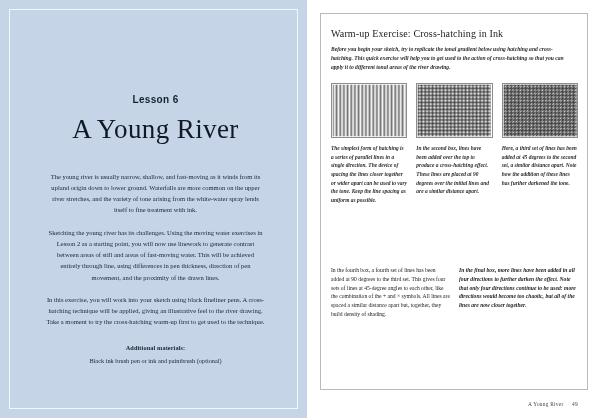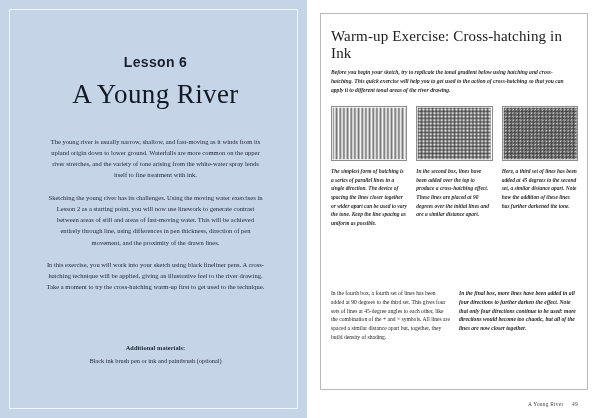--- a/index.html
+++ b/index.html
@@ -32,25 +32,26 @@
     pointer-events: none;
   }
   #left-content {
     position: absolute;
     left: 28px; right: 24px; top: 54px;
     text-align: center;
     color: #16202e;
   }
   .lesson-label {
     font-family: "Liberation Sans", sans-serif;
-    font-size: 14px;
+    font-size: 10px;
     font-weight: 700;
     letter-spacing: 0.35px;
     color: #16202e;
     margin-bottom: 10px;
+    margin-top: 40px;
   }
   .lesson-title {
     font-family: "Liberation Serif", serif;
     font-size: 27px;
     font-weight: 400;
     letter-spacing: 0.4px;
     color: #101924;
     line-height: 1.1;
     margin-bottom: 26px;
   }
@@ -94,21 +95,21 @@
     left: 13px; top: 13px; right: 12px; bottom: 28px;
     border: 1px solid #b9b9b9;
     pointer-events: none;
   }
   #right-content {
     position: absolute;
     left: 24px; right: 22px; top: 28px;
   }
   .exercise-heading {
     font-family: "Liberation Serif", serif;
-    font-size: 15px;
+    font-size: 10px;
     font-weight: 400;
     color: #1b1b1b;
     letter-spacing: 0.15px;
     margin-bottom: 6px;
   }
   .exercise-intro {
     font-size: 5.6px;
     font-style: italic;
     font-weight: 700;
     line-height: 1.62;

